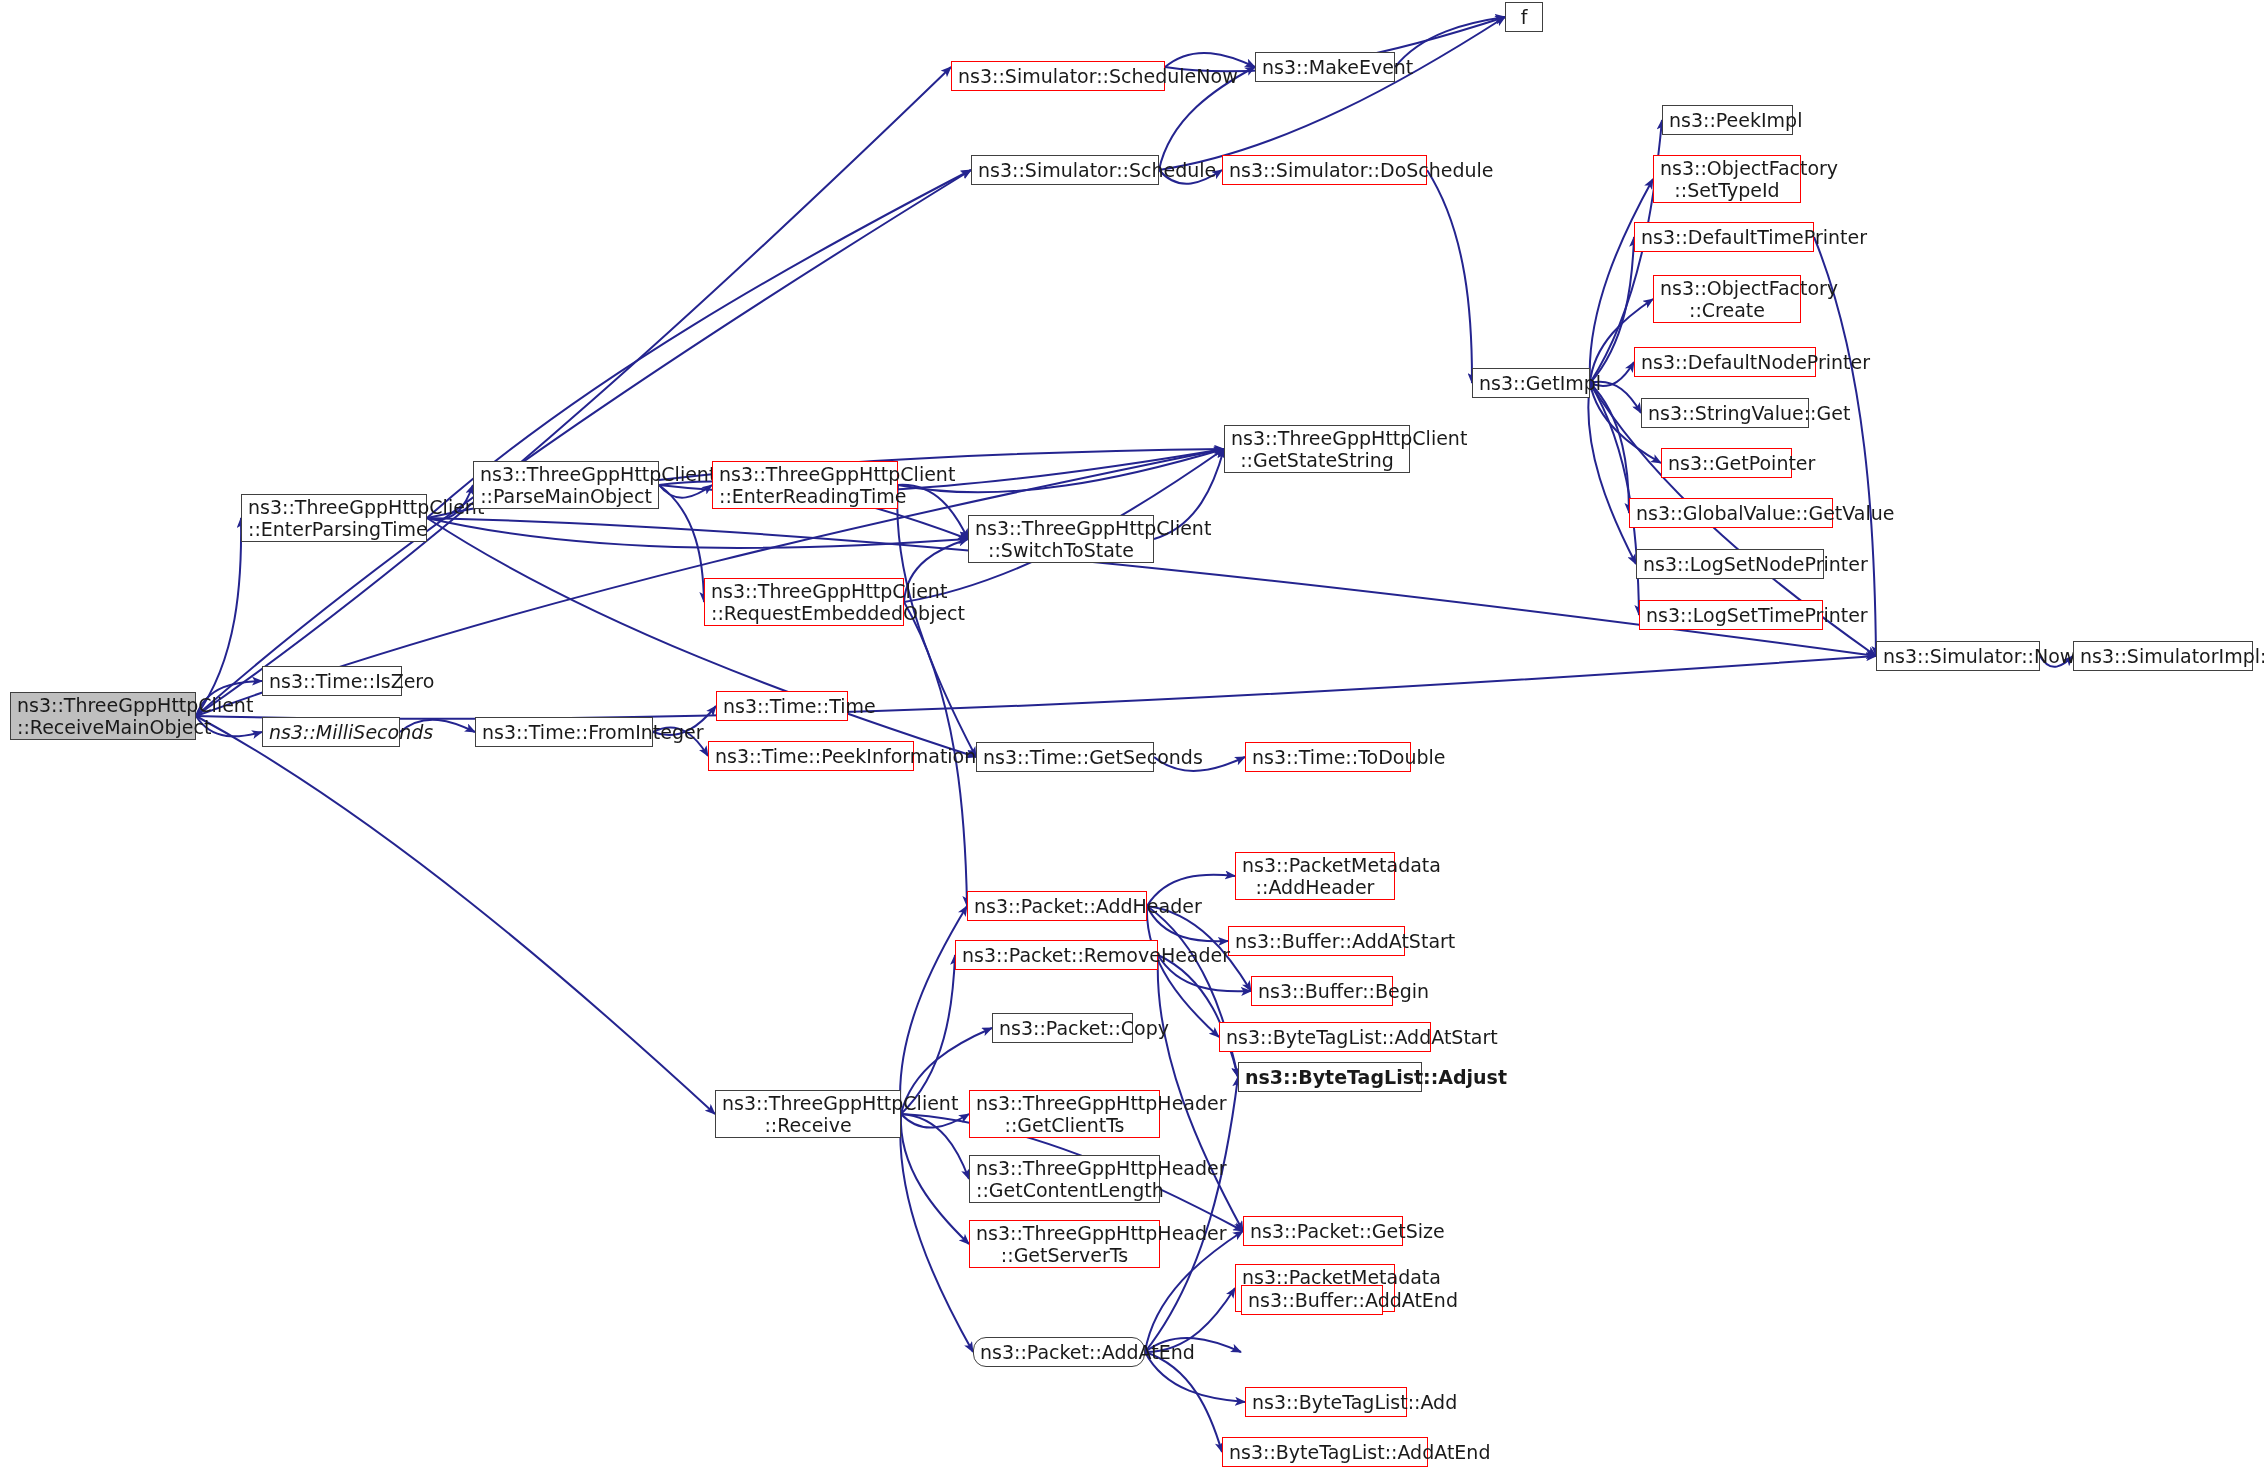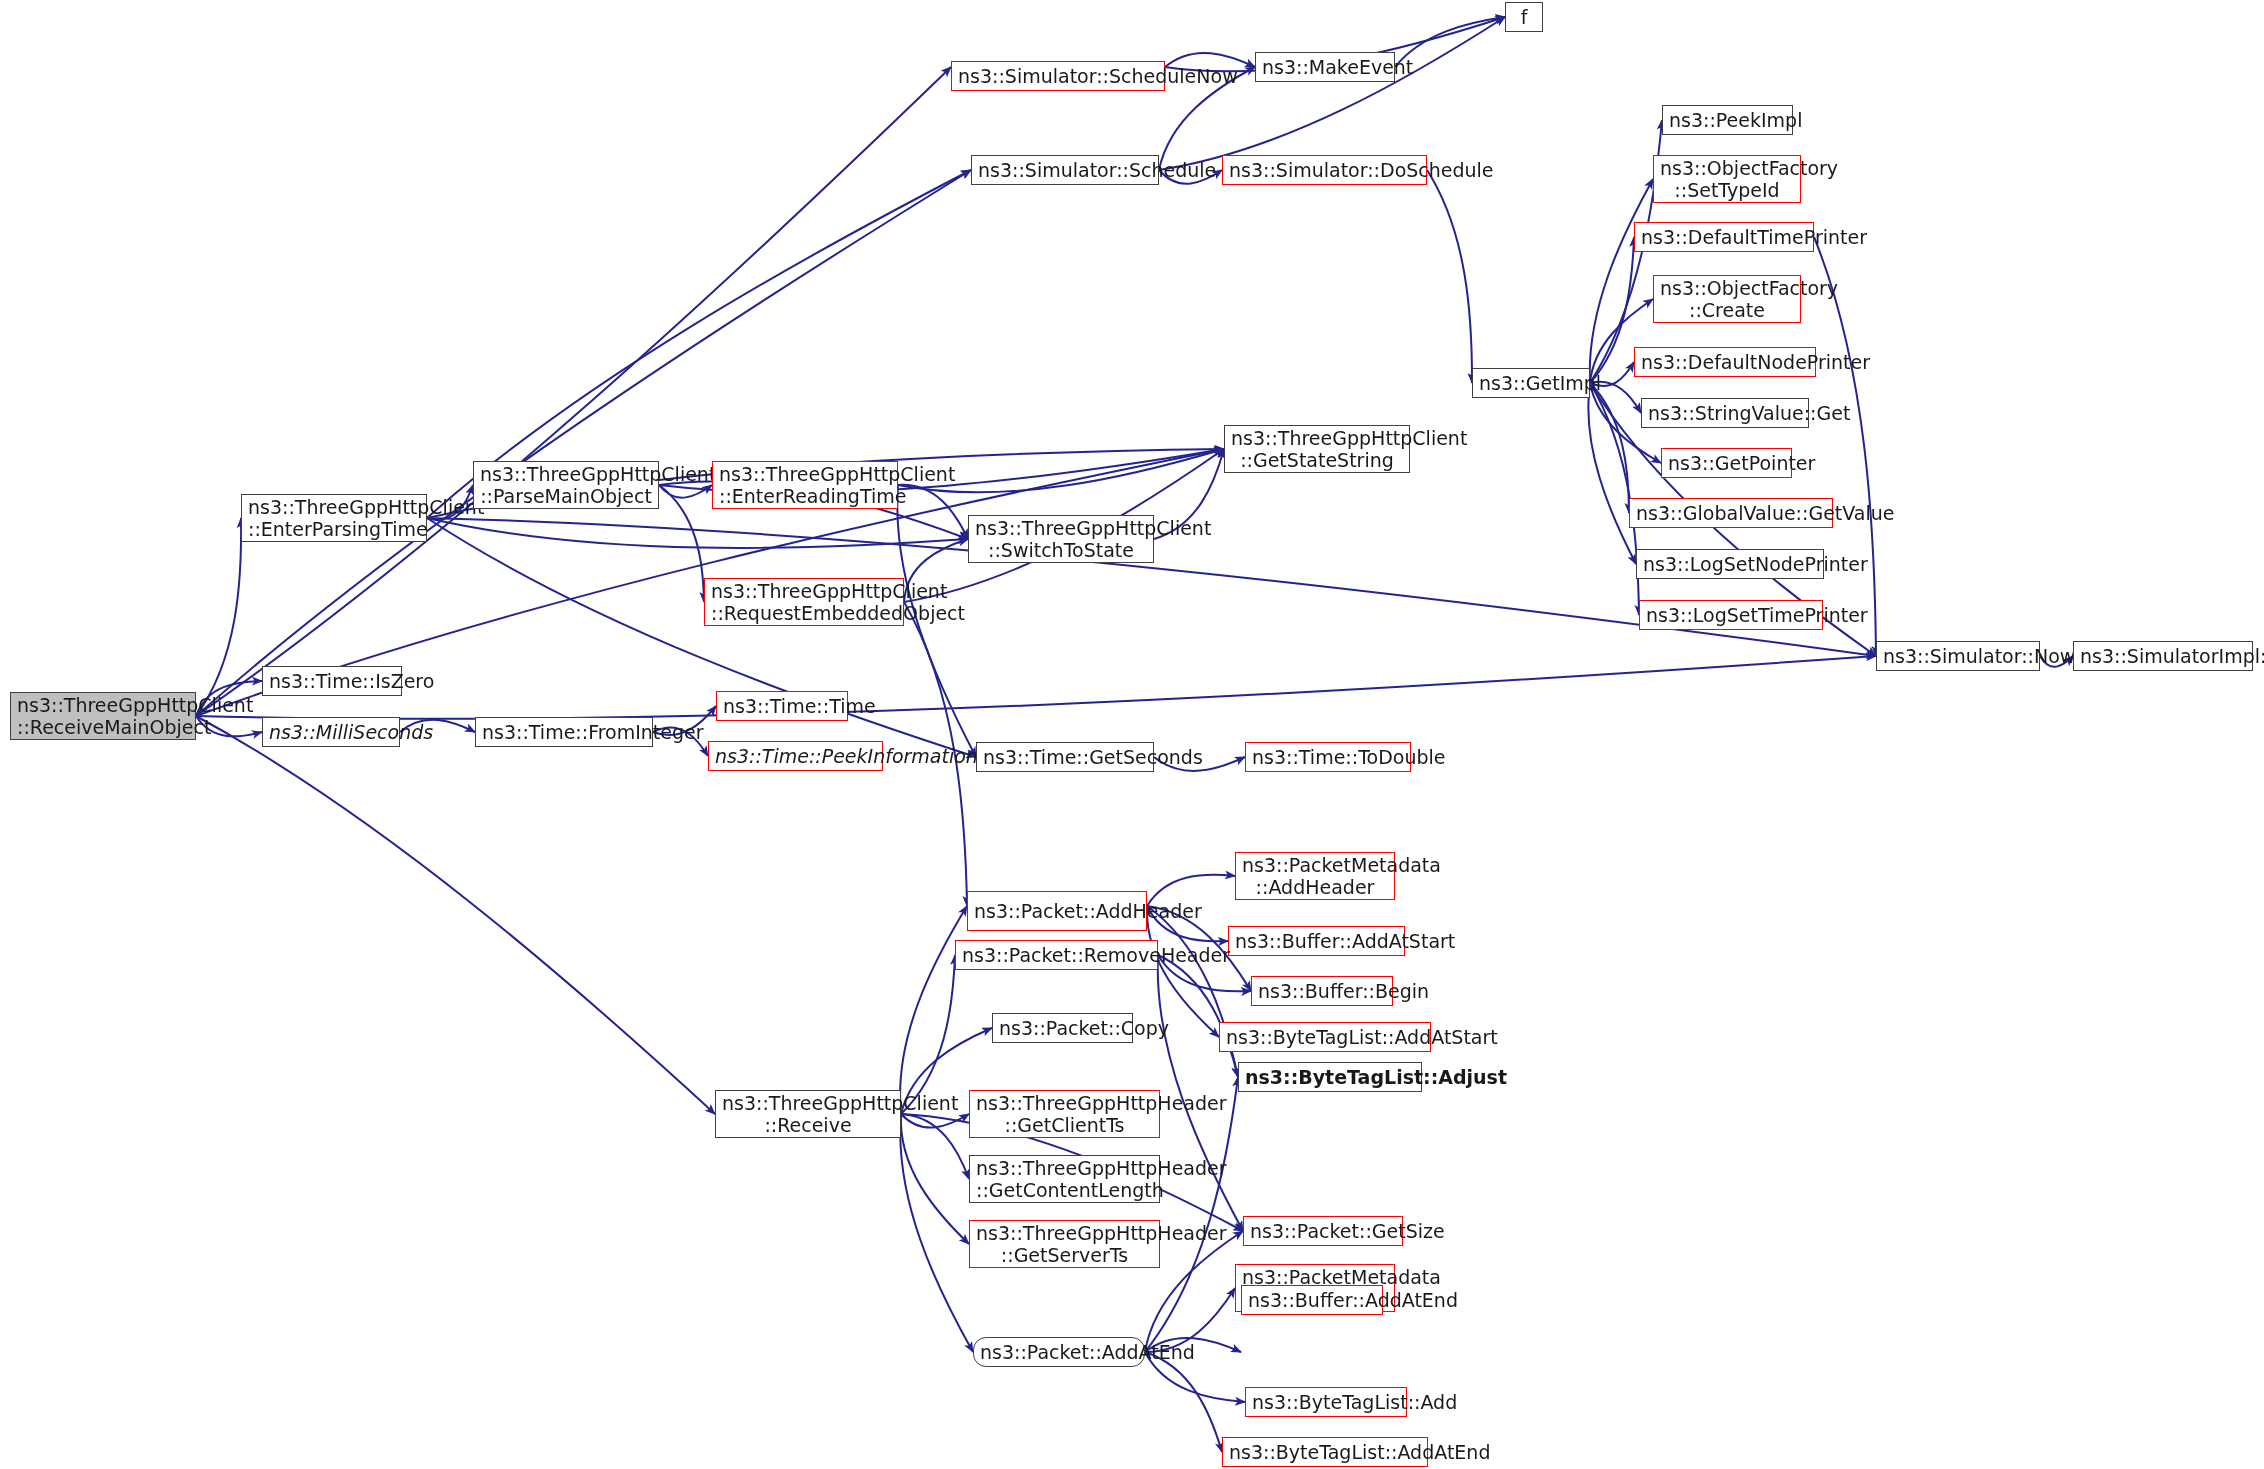--- a/index.html
+++ b/index.html
@@ -143,24 +143,24 @@
       <div class="node red" style="left: 1661px; top: 448px; width: 131px; height: 30px;"><span>ns3::GetPointer</span></div>
       <div class="node red" style="left: 1629px; top: 498px; width: 204px; height: 30px;"><span>ns3::GlobalValue::GetValue</span></div>
       <div class="node" style="left: 1636px; top: 549px; width: 188px; height: 30px;"><span>ns3::LogSetNodePrinter</span></div>
       <div class="node red" style="left: 1639px; top: 600px; width: 184px; height: 30px;"><span>ns3::LogSetTimePrinter</span></div>
       <div class="node" style="left: 1876px; top: 641px; width: 164px; height: 30px;"><span>ns3::Simulator::Now</span></div>
       <div class="node" style="left: 2073px; top: 641px; width: 180px; height: 30px;"><span>ns3::SimulatorImpl::Now</span></div>
       <div class="node" style="left: 262px; top: 666px; width: 140px; height: 30px;"><span>ns3::Time::IsZero</span></div>
       <div class="node" style="left: 262px; top: 717px; width: 138px; height: 30px; font-style: italic;"><span>ns3::MilliSeconds</span></div>
       <div class="node" style="left: 475px; top: 717px; width: 178px; height: 30px;"><span>ns3::Time::FromInteger</span></div>
       <div class="node red" style="left: 716px; top: 691px; width: 132px; height: 30px;"><span>ns3::Time::Time</span></div>
-      <div class="node red" style="left: 708px; top: 741px; width: 175px; height: 30px; font-style: italic;"><span>ns3::Time::PeekInformation</span></div>
+      <div class="node red" style="left: 708px; top: 741px; width: 206px; height: 30px;"><span>ns3::Time::PeekInformation</span></div>
       <div class="node" style="left: 976px; top: 742px; width: 178px; height: 30px;"><span>ns3::Time::GetSeconds</span></div>
       <div class="node red" style="left: 1245px; top: 742px; width: 166px; height: 30px;"><span>ns3::Time::ToDouble</span></div>
-      <div class="node red" style="left: 967px; top: 891px; width: 180px; height: 40px;"><span>ns3::Packet::AddHeader</span></div>
+      <div class="node red" style="left: 967px; top: 891px; width: 180px; height: 30px;"><span>ns3::Packet::AddHeader</span></div>
       <div class="node red" style="left: 1235px; top: 852px; width: 160px; height: 48px;"><span>ns3::PacketMetadata
 ::AddHeader</span></div>
       <div class="node red" style="left: 1228px; top: 926px; width: 177px; height: 30px;"><span>ns3::Buffer::AddAtStart</span></div>
       <div class="node red" style="left: 955px; top: 940px; width: 203px; height: 30px;"><span>ns3::Packet::RemoveHeader</span></div>
       <div class="node red" style="left: 1251px; top: 976px; width: 142px; height: 30px;"><span>ns3::Buffer::Begin</span></div>
       <div class="node red" style="left: 1219px; top: 1022px; width: 212px; height: 30px;"><span>ns3::ByteTagList::AddAtStart</span></div>
       <div class="node" style="left: 992px; top: 1013px; width: 141px; height: 30px;"><span>ns3::Packet::Copy</span></div>
       <div class="node" style="left: 1238px; top: 1062px; width: 184px; height: 30px; font-weight: bold;"><span>ns3::ByteTagList::Adjust</span></div>
       <div class="node" style="left: 715px; top: 1090px; width: 186px; height: 48px;"><span>ns3::ThreeGppHttpClient
 ::Receive</span></div>

